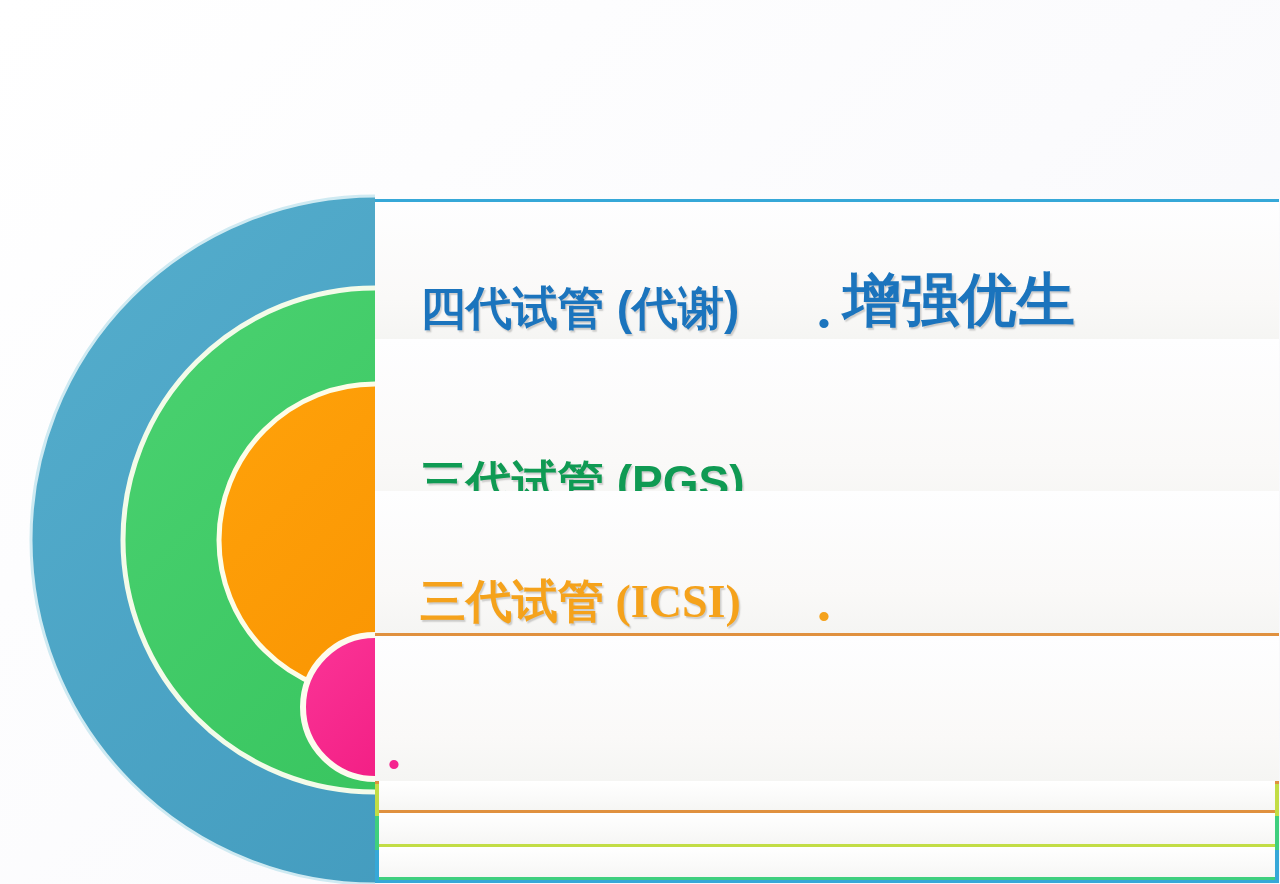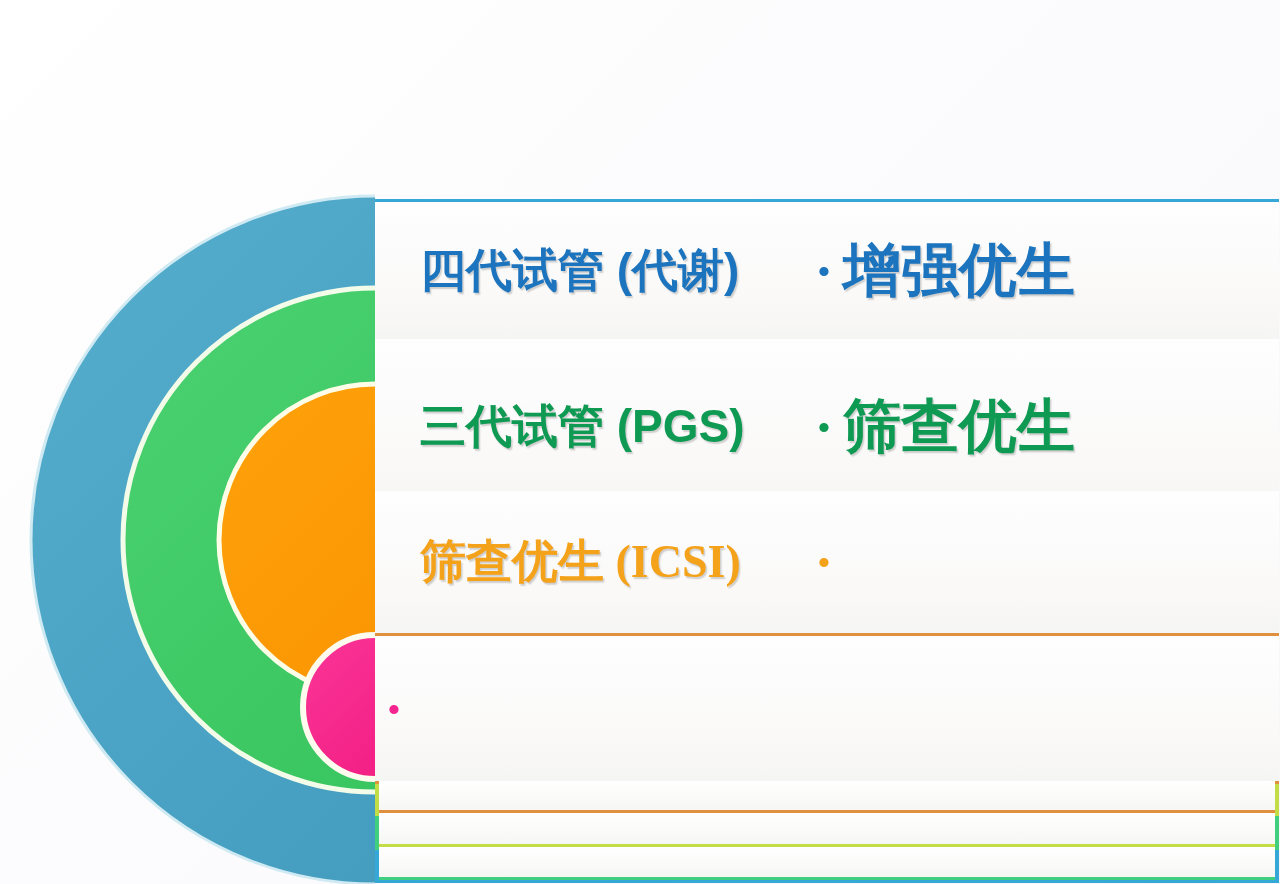--- a/index.html
+++ b/index.html
@@ -54,21 +54,21 @@
     position: absolute;
     left: 0;
     right: 0;
     background: linear-gradient(180deg, #ffffff 0%, #fafaf9 60%, #f6f6f4 100%);
   }
   .row {
     position: absolute;
     left: 0;
     right: 0;
     display: flex;
-    align-items: center;
+    align-items: flex-end;
     background: linear-gradient(180deg, #fefeff 0%, #faf9f8 70%, #f5f5f3 100%);
   }
   .row-gen {
     flex: 0 0 430px;
     padding-left: 45px;
     font-size: 46px;
     font-weight: bold;
     white-space: nowrap;
     text-shadow: 1.5px 1.5px 1.5px rgba(0,0,0,0.18);
   }
@@ -155,25 +155,24 @@
 
     <div class="row" style="top:3px; height:138px;">
       <div class="row-gen" style="color:#1b74bd;">四代试管 (代谢)</div>
       <div class="row-dot" style="color:#1b74bd;">•</div>
       <div class="row-benefit" style="color:#1b74bd;">增强优生</div>
     </div>
 
     <div class="row" style="top:140px; height:175px;">
       <div class="row-gen" style="color:#0f9a53;">三代试管 (PGS)</div>
       <div class="row-dot" style="color:#0f9a53;">•</div>
-      <div class="row-benefit" style="color:#0f9a53;">筛查优生</div>
     </div>
 
     <div class="row" style="top:292px; height:142px;">
-      <div class="row-gen serifish" style="color:#f5a21b;">筛查优生 (ICSI)</div>
+      <div class="row-gen serifish" style="color:#f5a21b;">三代试管 (ICSI)</div>
       <div class="row-dot" style="color:#f5a21b;">•</div>
     </div>
 
     <div class="row" style="top:437px; height:145px;">
       <div class="row-dot" style="color:#f5258f;">•</div>
     </div>
 
   </div>
 </div>
 

